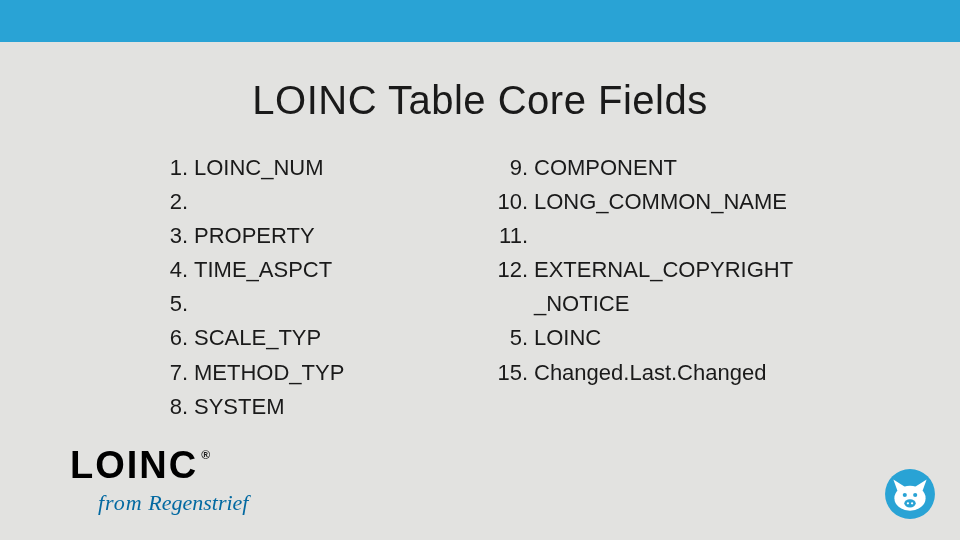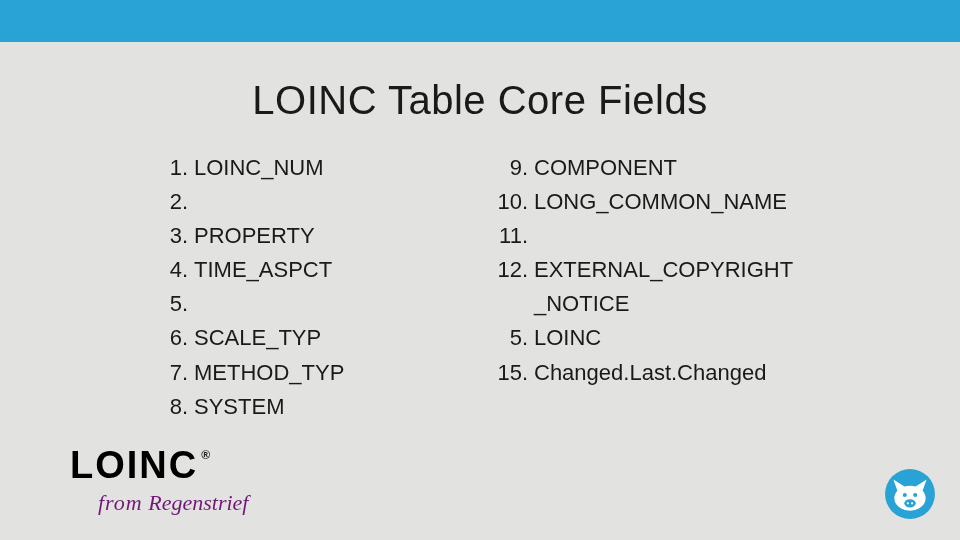--- a/index.html
+++ b/index.html
@@ -83,21 +83,21 @@
     font-weight: 700;
     margin-left: 3px;
     margin-top: 2px;
   }
   .tagline {
     margin-top: 6px;
     margin-left: 28px;
     font-size: 22px;
     font-style: italic;
     font-family: "Brush Script MT", "Segoe Script", cursive;
-    color: #701a75;
+    color: #0369a1;
   }
   .tagline .from {
     letter-spacing: 1px;
   }
 
   
   .pig-icon {
     position: absolute;
     right: 24px;
     bottom: 20px;

